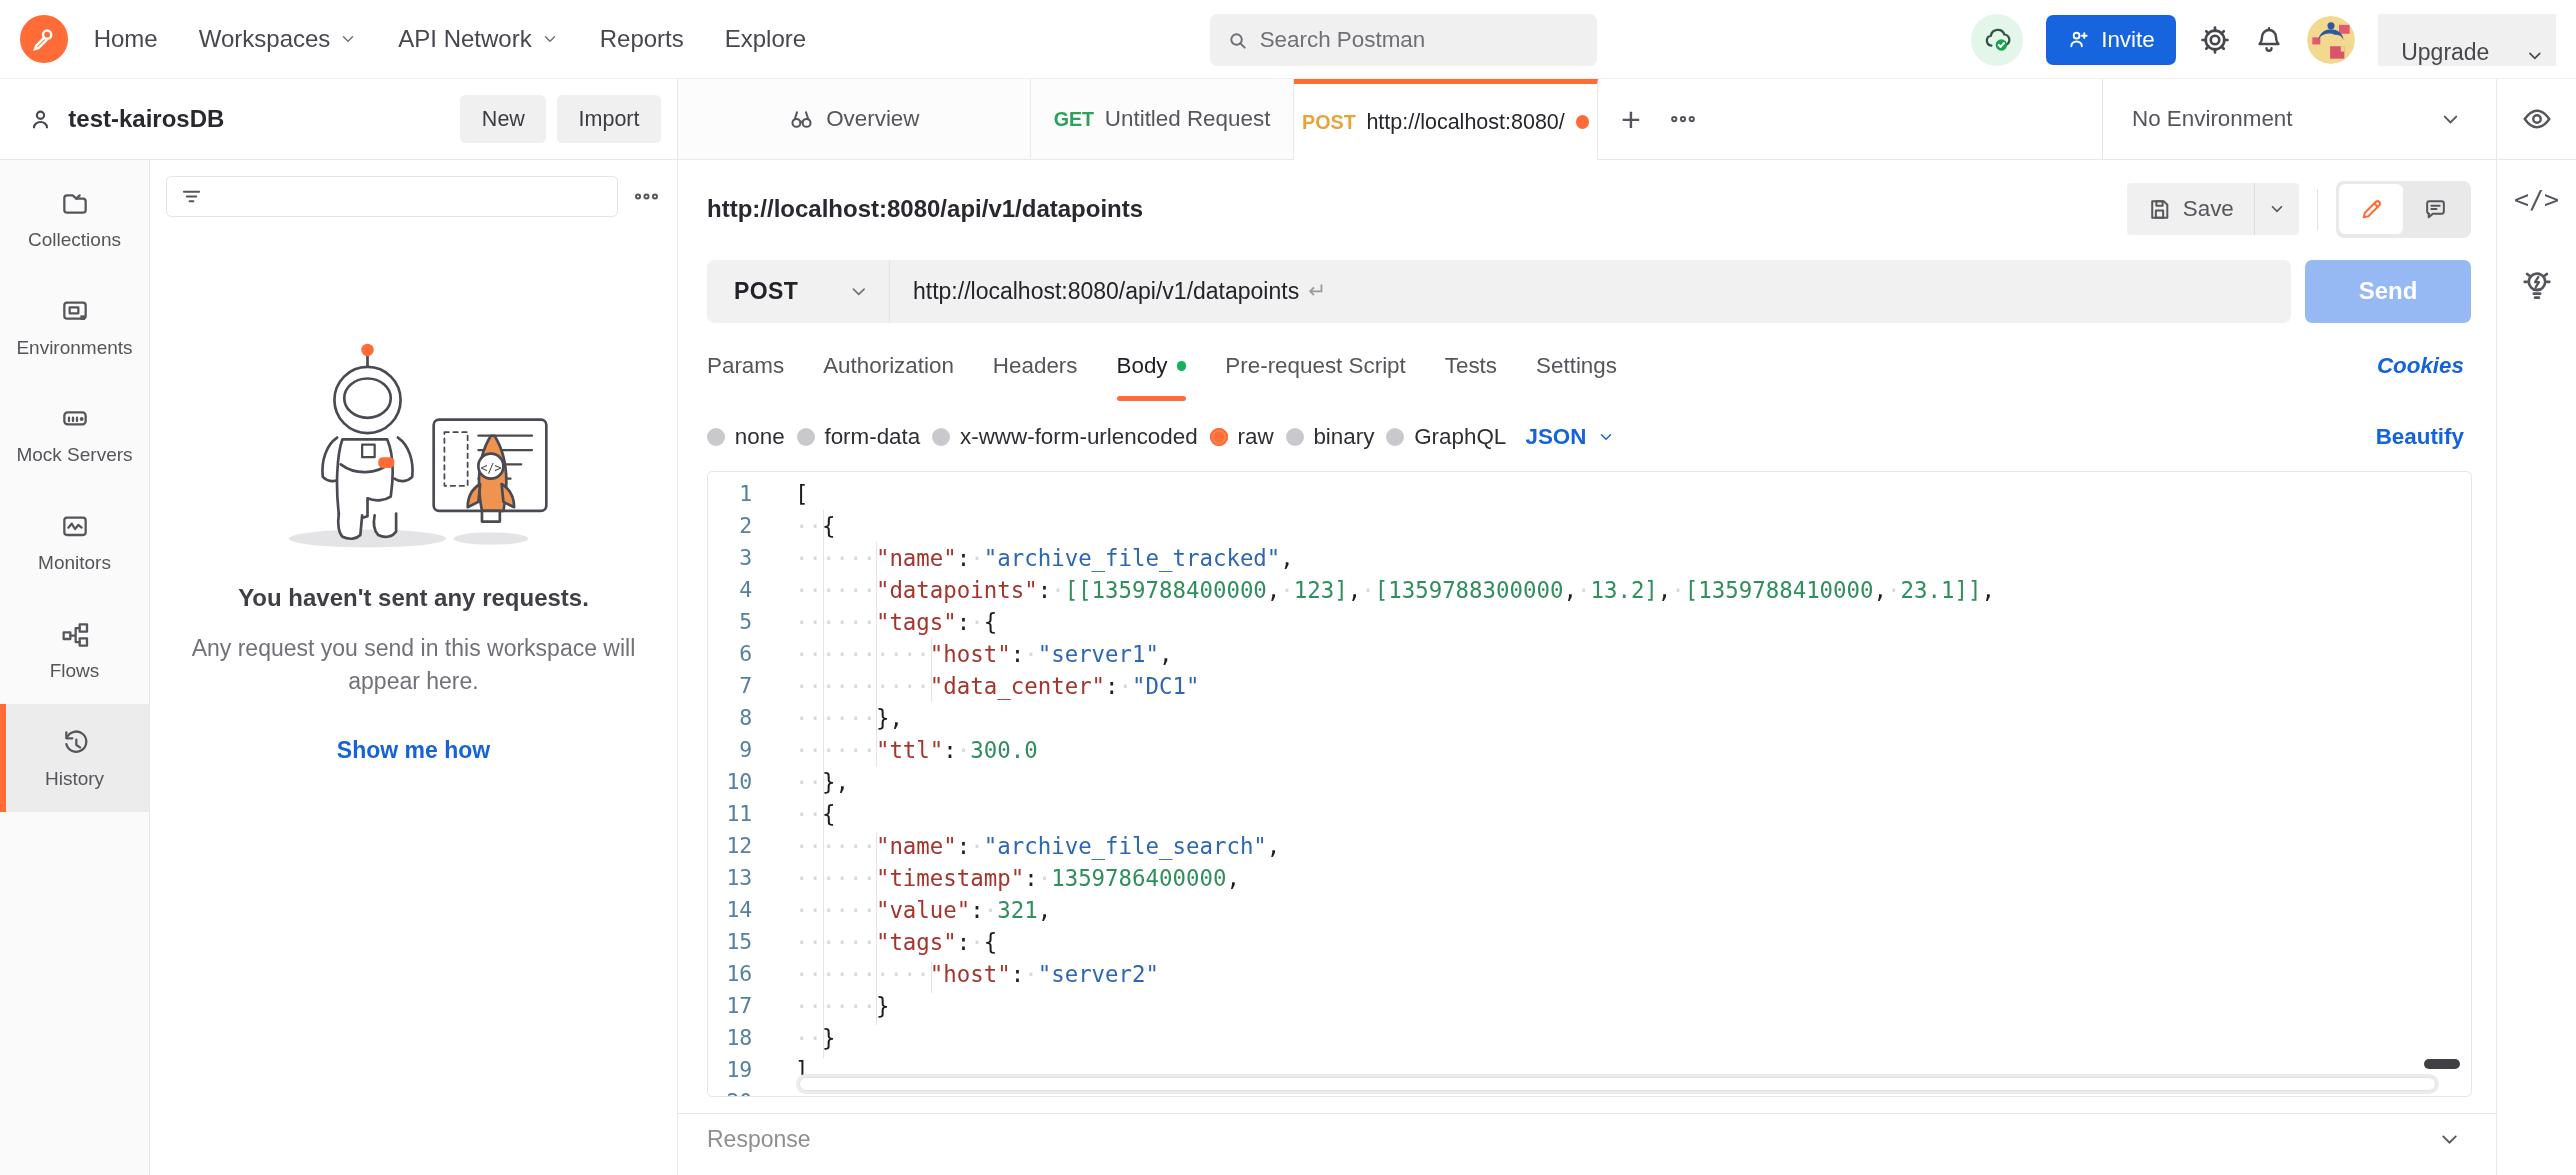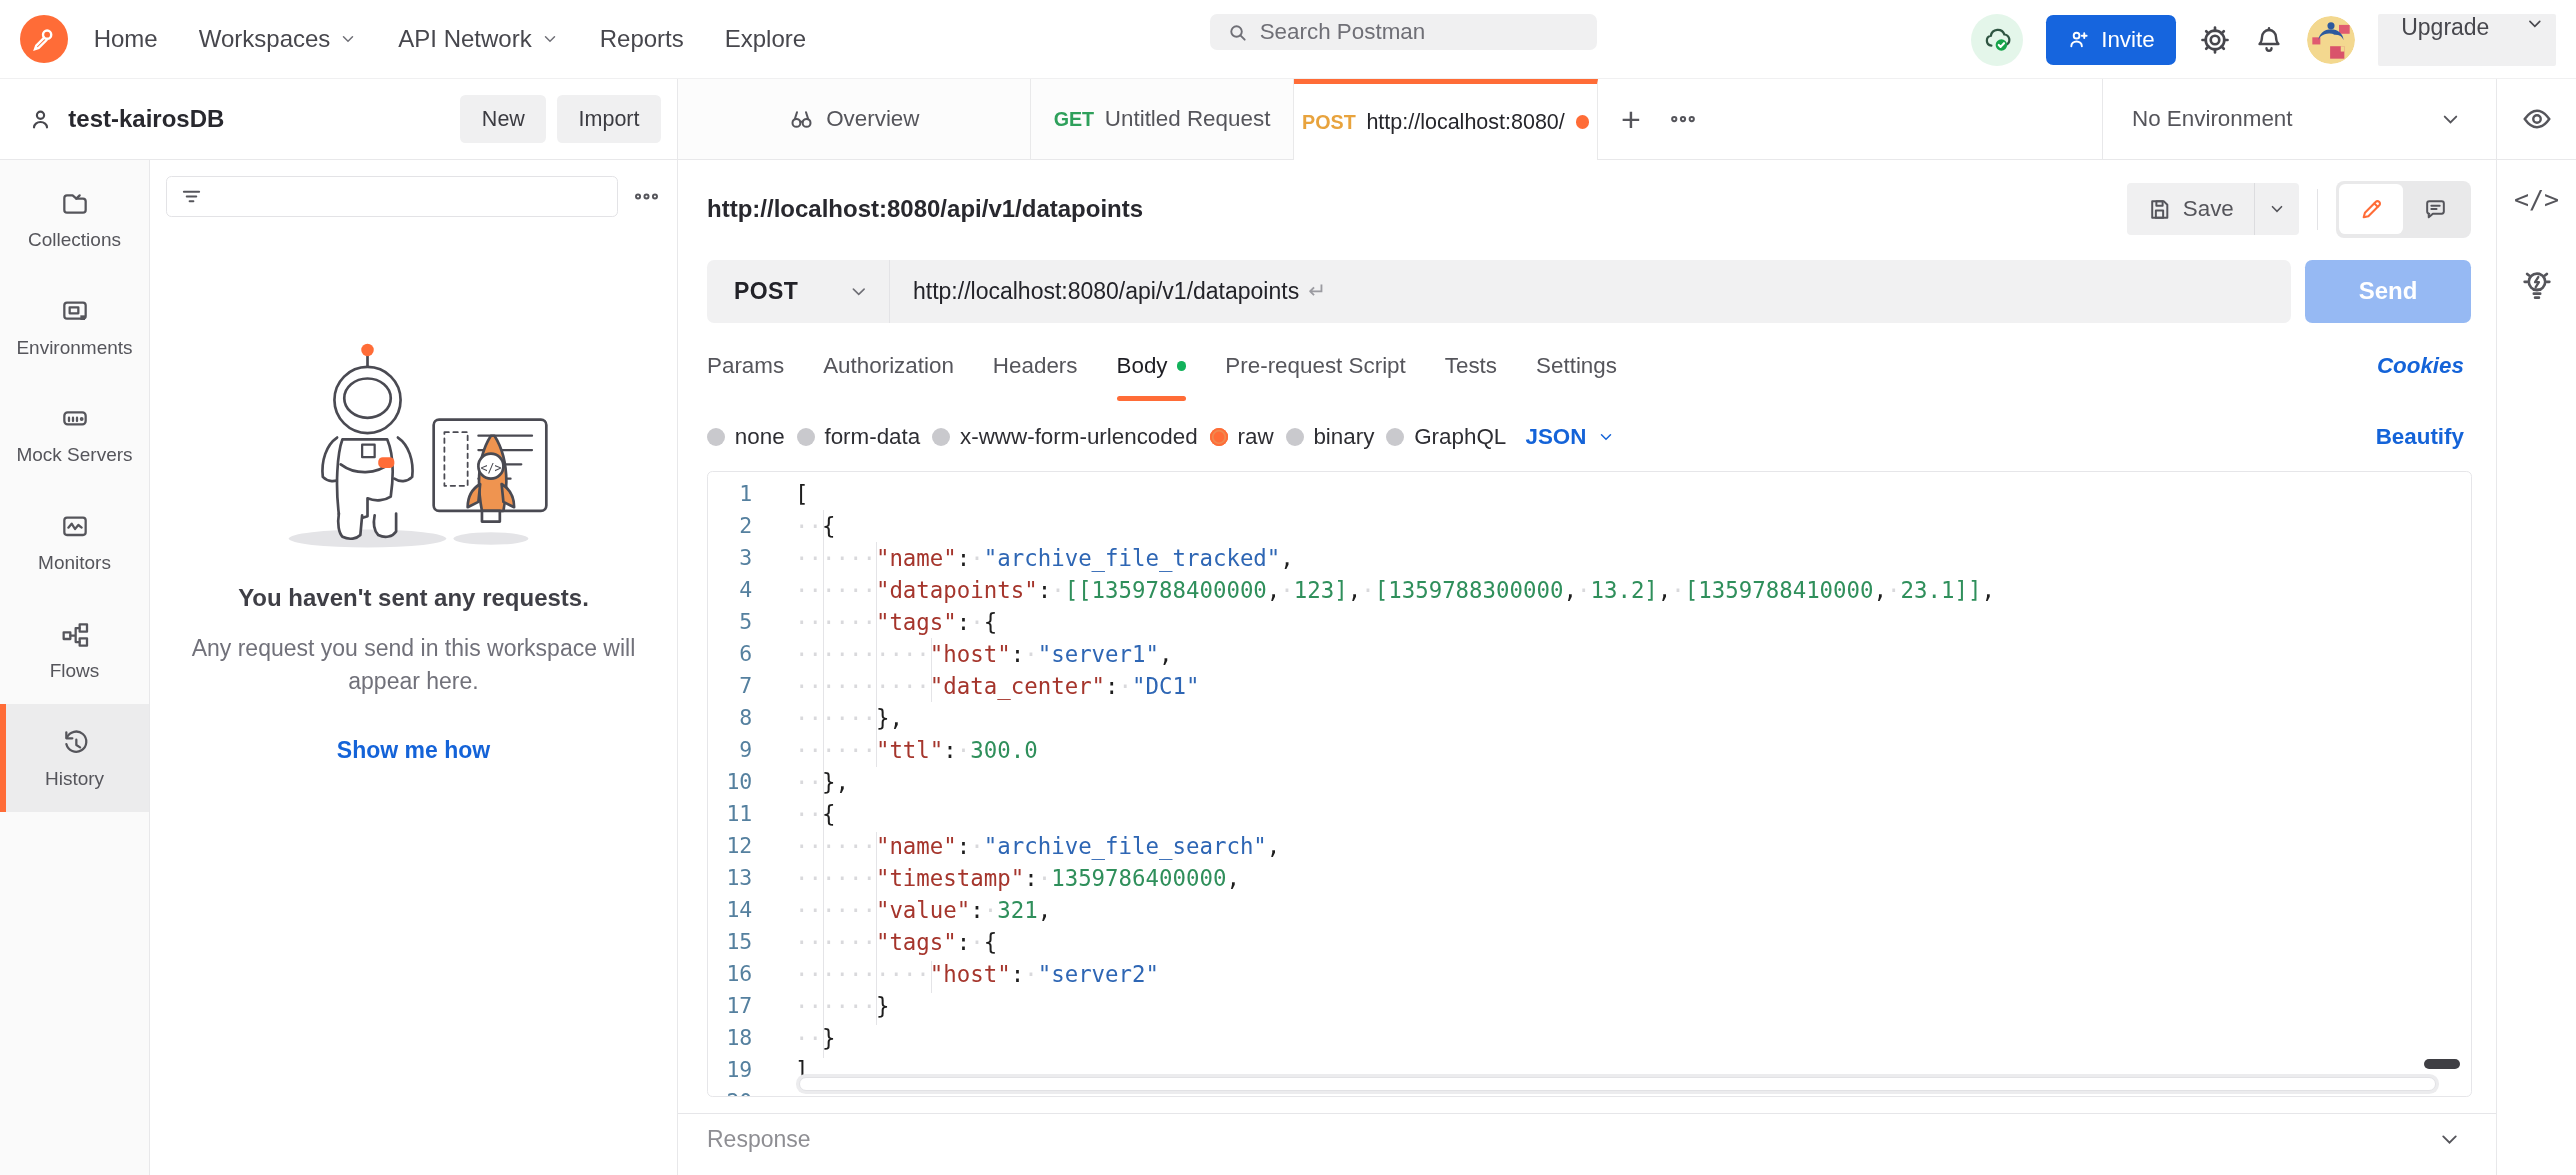--- a/index.html
+++ b/index.html
@@ -7,29 +7,29 @@
     font-family:"Liberation Sans", sans-serif; color:#2b2b31; }
   .app { width:2576px; height:1176px; display:flex; flex-direction:column; }
 
   
   .topnav { height:79px; flex:0 0 79px; display:flex; align-items:center; position:relative;
     background:#fff; border-bottom:0.9px solid #f0f0f1; }
   .logo { width:48px; height:48px; border-radius:50%; background:#FF6C37; margin-left:19.7px;
     display:flex; align-items:center; justify-content:center; flex:0 0 48px; }
   .nav-items { display:flex; align-items:center; gap:41px; margin-left:26px; }
   .nav-item { font-size:24px; color:#47474d; display:flex; align-items:center; gap:9px; cursor:pointer; }
-  .searchbox { position:absolute; left:1210px; top:14.3px; width:387px; height:36px; background:#f0f0f1;
+  .searchbox { position:absolute; left:1210px; top:14.3px; width:387px; height:52px; background:#f0f0f1;
     border-radius:7.2px; display:flex; align-items:center; padding-left:16px; gap:10.7px; }
   .searchbox span { font-size:22.4px; color:#6f6f76; }
   .nav-right { position:absolute; right:19.7px; top:0; height:79px; display:flex; align-items:center; gap:23px; }
   .sync { width:52px; height:52px; border-radius:50%; background:#e4f6ea; display:flex; align-items:center; justify-content:center; }
   .invite { height:50px; padding:0 21.5px; border-radius:7.2px; background:#1665de; color:#fff;
     display:flex; align-items:center; gap:10.7px; font-size:22.4px; }
   .avatar { width:48px; height:48px; border-radius:50%; overflow:hidden; }
-  .upgrade { height:52px; border-radius:2px; background:#f0f0f1; display:flex; align-items:flex-start; color:#47474d; }
+  .upgrade { height:52px; border-radius:2px; background:#f0f0f1; display:flex; align-items:flex-end; color:#47474d; }
   .upgrade .lbl { padding:0 23px; display:flex; align-items:center; font-size:23px; }
   .upgrade .sep { width:0.9px; background:#d9d9dc; }
   .upgrade .car { width:43px; display:flex; align-items:center; justify-content:center; }
 
   
   .row2 { height:81px; flex:0 0 81px; display:flex; align-items:stretch; }
   .ws-cell { width:678px; flex:0 0 678px; display:flex; align-items:center; padding:0 16px 0 27px;
     border-right:1.3px solid #e8e8ea; border-bottom:1.3px solid #e8e8ea; }
   .ws-title { font-size:24px; font-weight:600; color:#28282e; margin-left:14.3px; }
   .ws-btns { margin-left:auto; display:flex; gap:10.7px; }

